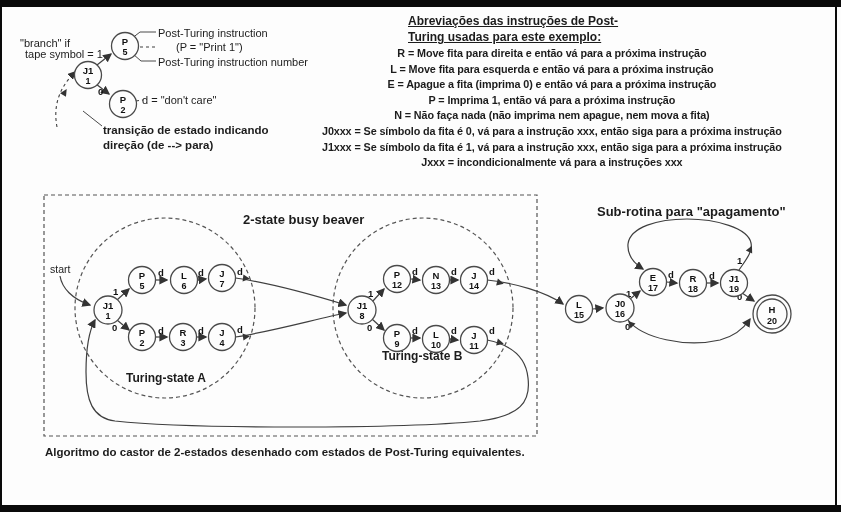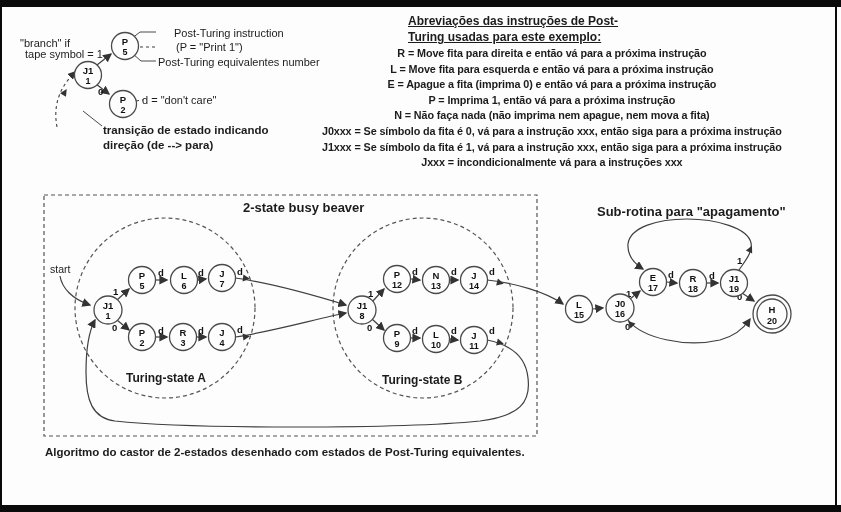--- a/index.html
+++ b/index.html
@@ -30,46 +30,46 @@
 
 <div id="stage">
 
   <div class="strip" style="left:0;top:0;width:841px;height:7px;"></div>
   <div class="strip" style="left:0;top:505px;width:841px;height:7px;"></div>
   <div class="strip" style="left:0;top:0;width:2px;height:512px;"></div>
   <div class="strip" style="left:835px;top:0;width:2px;height:512px;"></div>
 
   <div class="txt r11" style="left:20px;top:37px;">"branch" if</div>
   <div class="txt r11" style="left:25px;top:48px;font-weight:bold;font-weight:normal;">tape symbol = 1</div>
-  <div class="txt r11" style="left:158px;top:27px;margin-left:16px;">Post-Turing instruction</div>
+  <div class="txt r11" style="left:158px;top:27px;">Post-Turing instruction</div>
   <div class="txt r11" style="left:176px;top:41px;">(P = "Print 1")</div>
-  <div class="txt r11" style="left:158px;top:56px;">Post-Turing equivalentes number</div>
+  <div class="txt r11" style="left:158px;top:56px;">Post-Turing instruction number</div>
   <div class="txt r11" style="left:142px;top:94px;">d = "don't care"</div>
   <div class="txt b11" style="left:103px;top:124px;">transição de estado indicando</div>
   <div class="txt b11" style="left:103px;top:139px;">direção (de --&gt; para)</div>
 
   <div class="txt abbr-title" style="left:392px;top:13px;margin-left:16px;">
     <div>Abreviações das instruções de Post-</div>
     <div>Turing usadas para este exemplo:</div>
   </div>
   <div class="txt abbr-list" style="left:322px;top:46px;text-align:center;">
     <div>R = Move fita para direita e então vá para a próxima instrução</div>
     <div>L = Move fita para esquerda e então vá para a próxima instrução</div>
     <div>E = Apague a fita (imprima 0) e então vá para a próxima instrução</div>
     <div>P = Imprima 1, então vá para a próxima instrução</div>
     <div>N = Não faça nada (não imprima nem apague, nem mova a fita)</div>
     <div>J0xxx = Se símbolo da fita é 0, vá para a instrução xxx, então siga para a próxima instrução</div>
     <div>J1xxx = Se símbolo da fita é 1, vá para a instrução xxx, então siga para a próxima instrução</div>
     <div>Jxxx = incondicionalmente vá para a instruções xxx</div>
   </div>
 
-  <div class="txt b13" style="left:243px;top:200px;">2-state busy beaver</div>
+  <div class="txt b13" style="left:243px;top:212px;">2-state busy beaver</div>
   <div class="txt b13" style="left:597px;top:204px;">Sub-rotina para "apagamento"</div>
   <div class="txt b12" style="left:126px;top:371px;">Turing-state A</div>
-  <div class="txt b12" style="left:382px;top:373px;">Turing-state B</div>
+  <div class="txt b12" style="left:382px;top:349px;">Turing-state B</div>
   <div class="txt b11" style="left:45px;top:446px;">Algoritmo do castor de 2-estados desenhado com estados de Post-Turing equivalentes.</div>
 
   <svg width="841" height="512" viewBox="0 0 841 512">
     <defs>
       <marker id="ah" viewBox="0 0 10 10" refX="8.5" refY="5" markerWidth="7.5" markerHeight="7.5" orient="auto-start-reverse">
         <path d="M0,0 L10,5 L0,10 z" fill="#333"></path>
       </marker>
     </defs>
 
     <rect x="44" y="195" width="493" height="241" class="dashshape"></rect>

